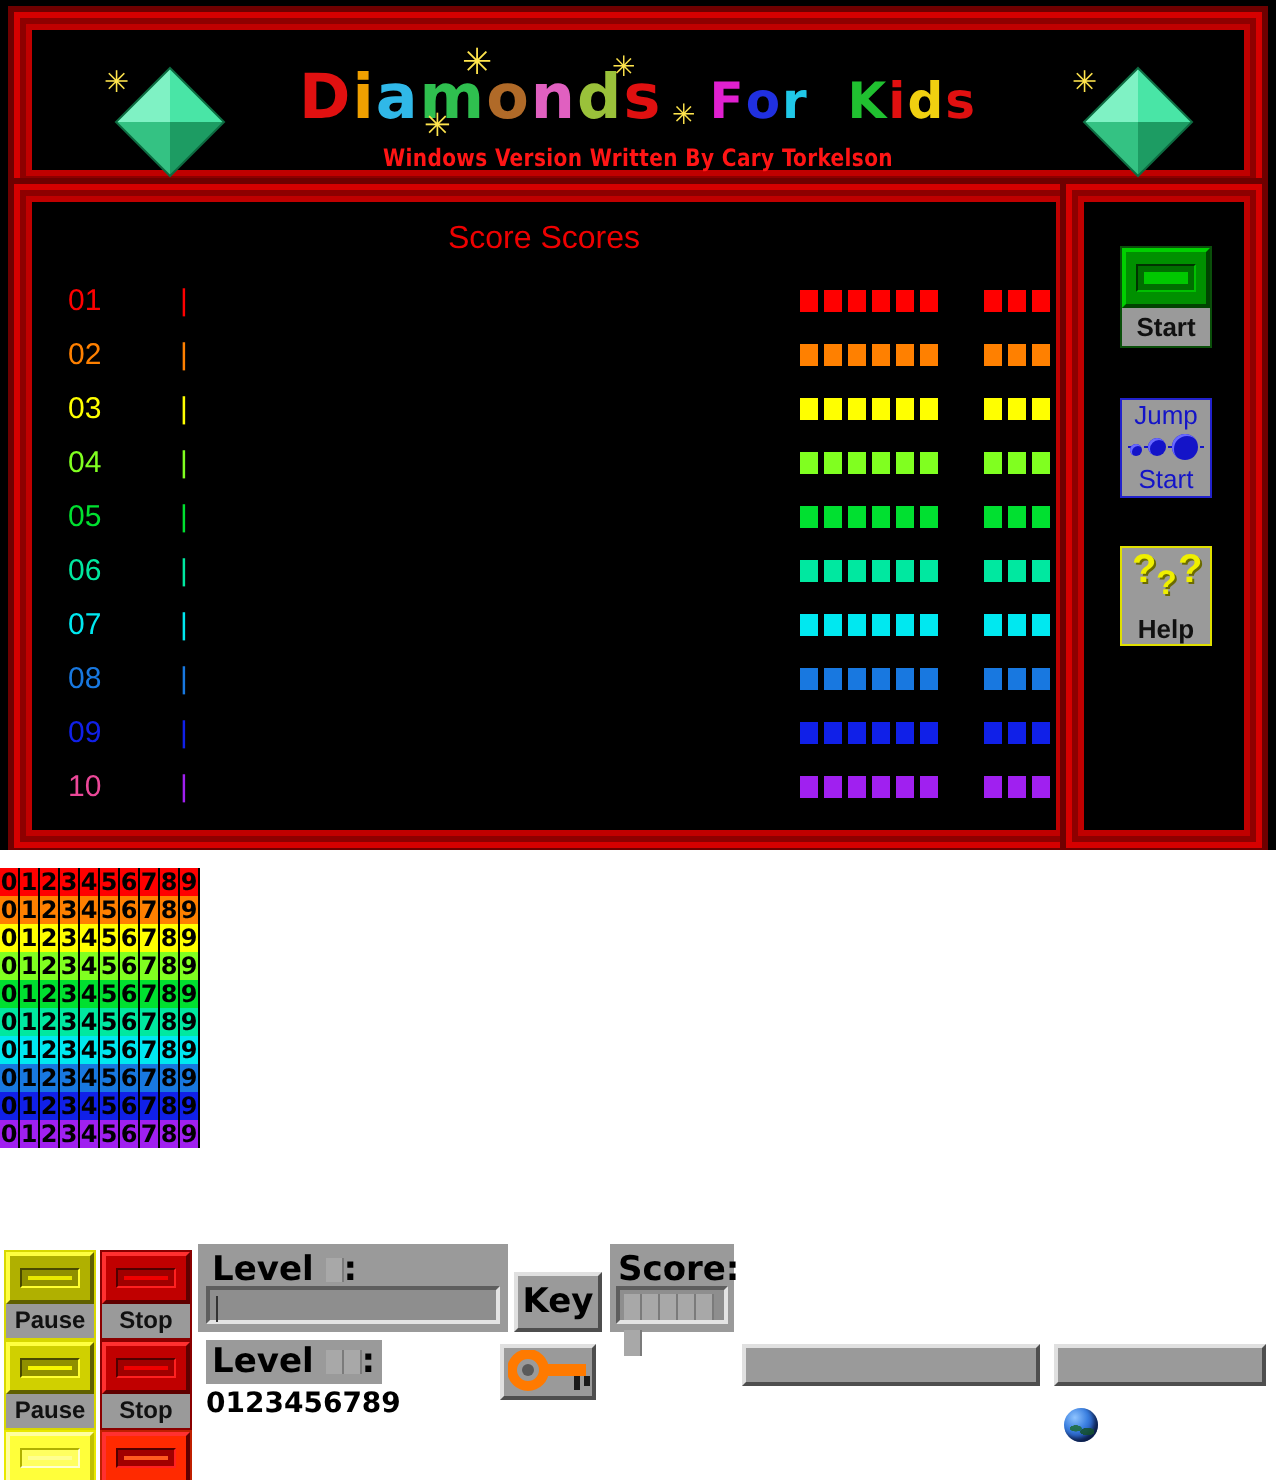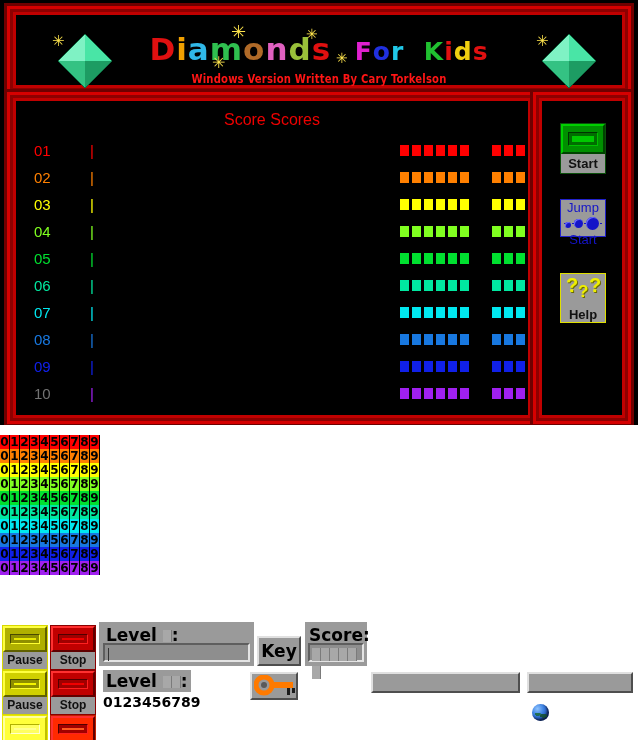--- a/index.html
+++ b/index.html
@@ -74,21 +74,21 @@
   .lbl{font-family:"Liberation Sans",sans-serif;font-weight:bold;font-size:13px;
        line-height:19px;height:19px;color:#111;}
 
   #btn-start{top:22px;border:1px solid #0a4f0a;}
   #btn-start .plate{background:#009000;border-top:2px solid #00d000;border-left:2px solid #00d000;
                     border-right:2px solid #004400;border-bottom:2px solid #004400;}
   #btn-start .p2{background:#006e00;border-top:1px solid #003300;border-left:1px solid #003300;
                  border-right:1px solid #00c000;border-bottom:1px solid #00c000;}
   #btn-start .p3{background:#00c800;}
 
-  #btn-jump{top:98px;border:1px solid #2222cc;background:#9a9a9a;height:38px;}
+  #btn-jump{top:98px;border:1px solid #2222cc;background:#9a9a9a;height:50px;}
   #btn-jump .jlbl{font-family:"Liberation Sans",sans-serif;font-size:13px;
                   line-height:16px;height:16px;color:#1414c8;font-weight:normal;}
   #btn-jump .balls{position:relative;height:16px;}
   #btn-jump .dots{position:absolute;left:3px;top:7px;width:38px;height:1px;
                   background:repeating-linear-gradient(to right,#1414c8 0 2px,transparent 2px 4px);}
   #btn-jump .b{position:absolute;border-radius:50%;background:#1414c8;
                box-shadow:inset 1px 1px 0 #6a6aff;}
   #btn-jump .b1{left:4px;top:6px;width:6px;height:6px;}
   #btn-jump .b2{left:13px;top:3px;width:9px;height:9px;}
   #btn-jump .b3{left:25px;top:1px;width:13px;height:13px;}
@@ -263,21 +263,21 @@
             <span class="blk6"><span class="blk" style="background: rgb(24, 120, 224);"></span><span class="blk" style="background: rgb(24, 120, 224);"></span><span class="blk" style="background: rgb(24, 120, 224);"></span><span class="blk" style="background: rgb(24, 120, 224);"></span><span class="blk" style="background: rgb(24, 120, 224);"></span><span class="blk" style="background: rgb(24, 120, 224);"></span></span>
             <span class="blk3"><span class="blk" style="background: rgb(24, 120, 224);"></span><span class="blk" style="background: rgb(24, 120, 224);"></span><span class="blk" style="background: rgb(24, 120, 224);"></span></span>
           </div>
           <div class="hsrow">
             <span class="hsrank" style="color: rgb(16, 32, 232);">09</span>
             <span class="hspipe" style="color: rgb(16, 32, 232);">|</span>
             <span class="blk6"><span class="blk" style="background: rgb(16, 32, 232);"></span><span class="blk" style="background: rgb(16, 32, 232);"></span><span class="blk" style="background: rgb(16, 32, 232);"></span><span class="blk" style="background: rgb(16, 32, 232);"></span><span class="blk" style="background: rgb(16, 32, 232);"></span><span class="blk" style="background: rgb(16, 32, 232);"></span></span>
             <span class="blk3"><span class="blk" style="background: rgb(16, 32, 232);"></span><span class="blk" style="background: rgb(16, 32, 232);"></span><span class="blk" style="background: rgb(16, 32, 232);"></span></span>
           </div>
           <div class="hsrow">
-            <span class="hsrank" style="color: #737373;">10</span>
+            <span class="hsrank" style="color: #ec4899;">10</span>
             <span class="hspipe" style="color: rgb(160, 32, 240);">|</span>
             <span class="blk6"><span class="blk" style="background: rgb(160, 32, 240);"></span><span class="blk" style="background: rgb(160, 32, 240);"></span><span class="blk" style="background: rgb(160, 32, 240);"></span><span class="blk" style="background: rgb(160, 32, 240);"></span><span class="blk" style="background: rgb(160, 32, 240);"></span><span class="blk" style="background: rgb(160, 32, 240);"></span></span>
             <span class="blk3"><span class="blk" style="background: rgb(160, 32, 240);"></span><span class="blk" style="background: rgb(160, 32, 240);"></span><span class="blk" style="background: rgb(160, 32, 240);"></span></span>
           </div>
         </div>
     </div>
   </div>
 
   <div id="btnPanel" class="redframe">
     <div class="inner">

